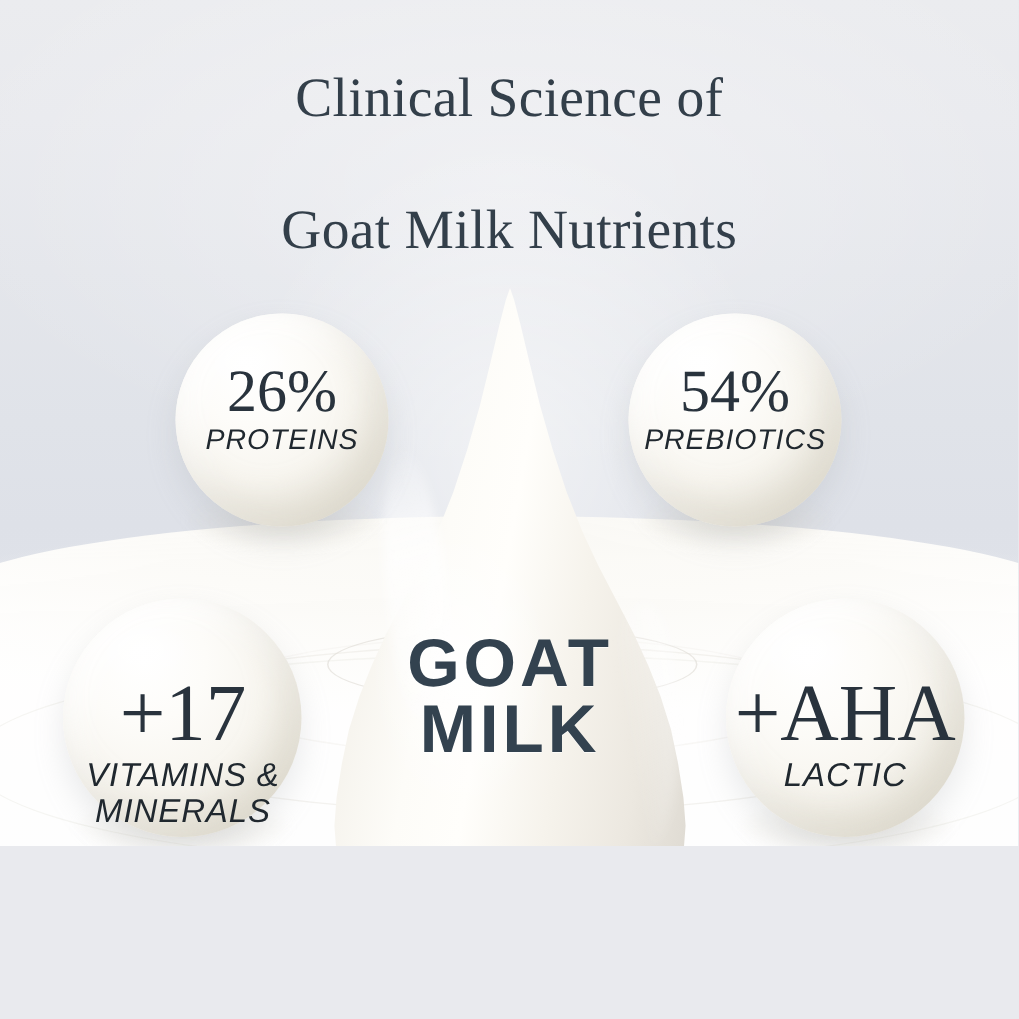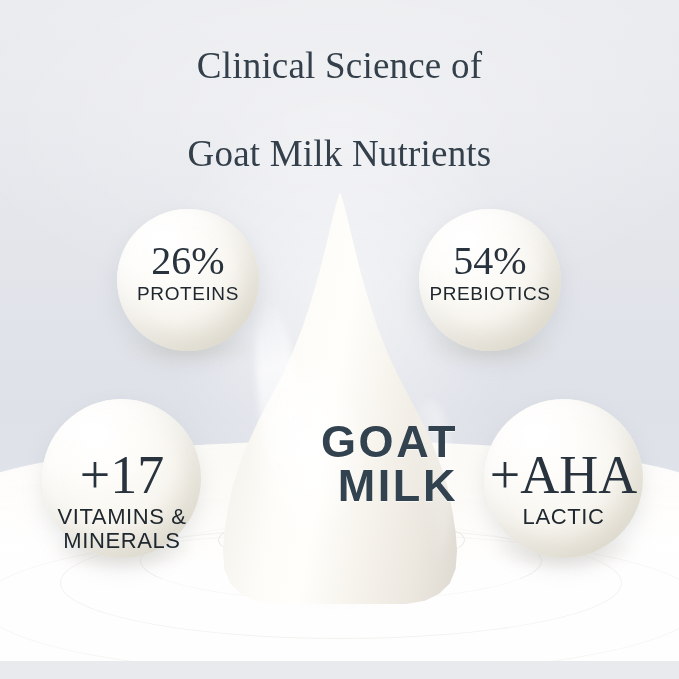--- a/index.html
+++ b/index.html
@@ -7,21 +7,21 @@
     padding: 0;
     background: #e9eaee;
   }
   body {
     font-family: "Liberation Sans", sans-serif;
   }
 
   #stage {
     position: relative;
     width: 679px;
-    height: 661px;
+    height: 564px;
     overflow: hidden;
     background: linear-gradient(180deg,
         #ebecef 0%,
         #e9eaee 14%,
         #e4e6eb 32%,
         #e0e3e9 50%,
         #dee1e8 62%,
         #dfe2e9 70%);
   }
 
@@ -159,21 +159,21 @@
       rgba(255,255,255,0.0) 65%);
     filter: blur(4px);
     pointer-events: none;
   }
 
   .droplet-label {
     position: absolute;
     left: 222px;
     top: 420px;
     width: 236px;
-    text-align: right;
+    text-align: center;
     color: #33424f;
     font-family: "Liberation Sans", sans-serif;
     font-size: 45px;
     font-weight: 600;
     line-height: 0.98;
     letter-spacing: 2.6px;
     text-shadow: 0 1px 0 rgba(255,255,255,0.65);
   }
   .droplet-label .l2 { display: block; }
 
@@ -230,20 +230,21 @@
     letter-spacing: 0px;
     color: #29333d;
   }
   .sphere-name {
     font-family: "Liberation Sans", sans-serif;
     font-size: 19px;
     line-height: 1.08;
     letter-spacing: 0.6px;
     color: #20282f;
     margin-top: 2px;
+    font-style: italic;
   }
   .sphere-name .ln { display: block; }
 
   
   #sphere-proteins    { left: 117px; top: 209px; width: 142px; height: 142px; }
   #foot-proteins      { left: 126px; top: 330px; width: 126px; height: 34px; }
   #text-proteins      { left: 117px; top: 241px; width: 142px; }
 
   #sphere-prebiotics  { left: 419px; top: 209px; width: 142px; height: 142px; }
   #foot-prebiotics    { left: 428px; top: 330px; width: 126px; height: 34px; }

